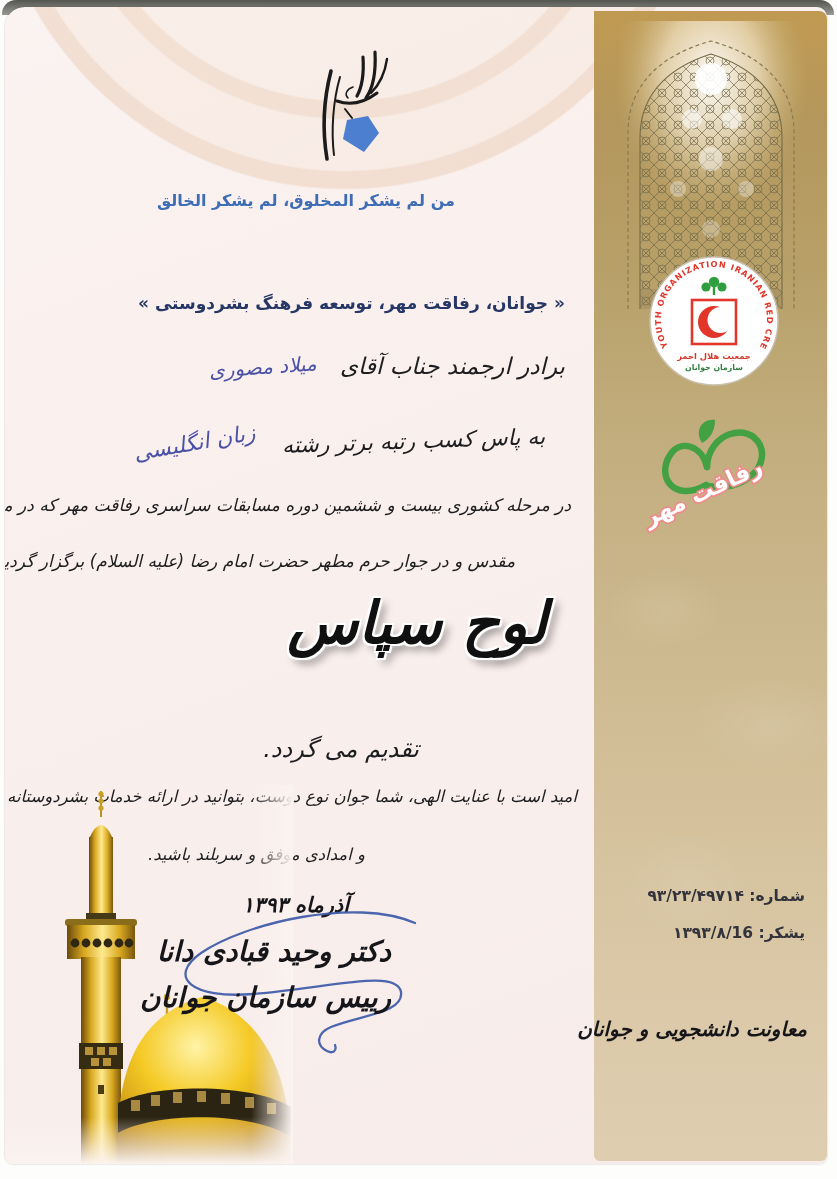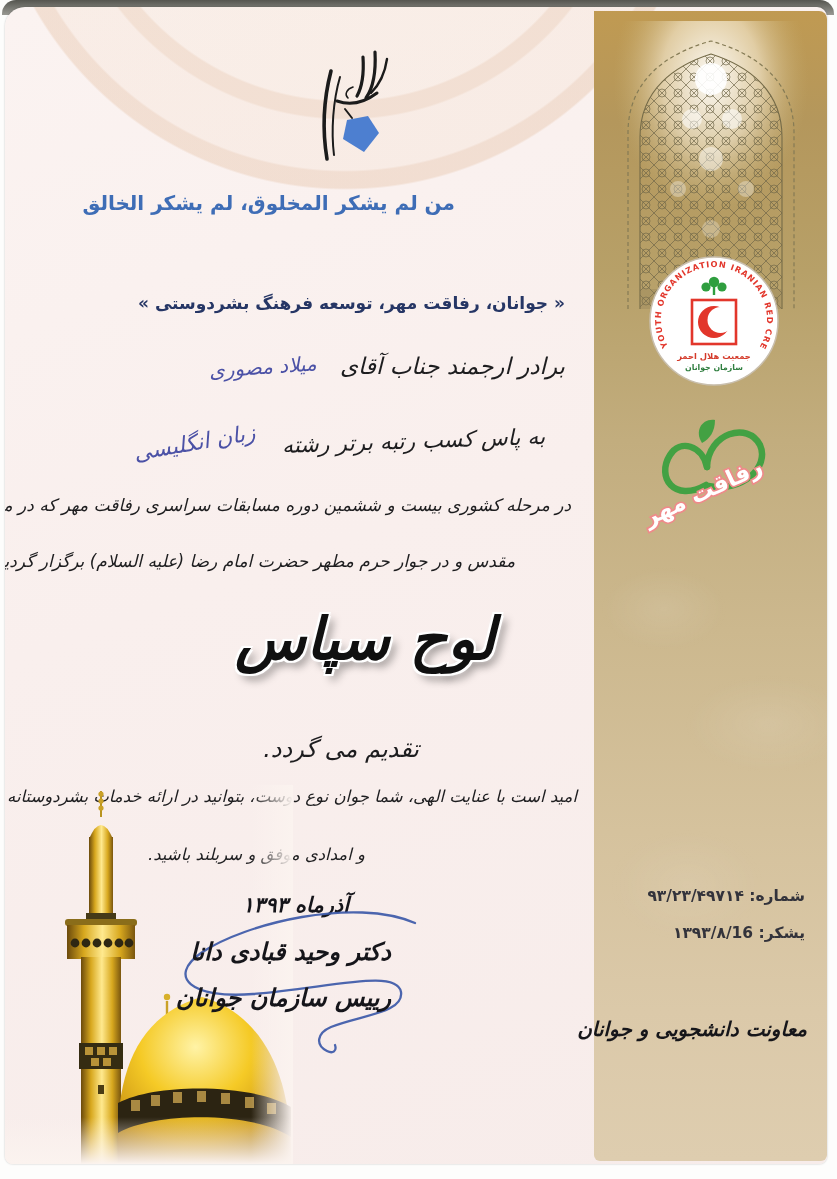--- a/index.html
+++ b/index.html
@@ -15,36 +15,36 @@
   
   .mandala{position:absolute;left:-40px;top:-555px;width:760px;height:760px;border-radius:50%;
        background:
         radial-gradient(circle,
           rgba(240,214,184,.16) 0 268px,
           rgba(224,182,146,.30) 270px 286px,
           rgba(236,202,168,.14) 288px 338px,
           rgba(222,178,142,.30) 340px 356px,
           rgba(0,0,0,0) 358px);}
   .fa{direction:rtl;white-space:nowrap;position:absolute;}
-  .quote{font-size:20px;font-weight:bold;color:#3e6db6;}
+  .quote{font-size:16px;font-weight:bold;color:#3e6db6;}
   .slogan{font-size:17px;font-weight:bold;color:#263665;}
   .callig{font-style:italic;color:#1d1d1f;}
   .hand{color:#4b51a6;font-style:italic;display:inline-block;}
   .line-recipient{font-size:23px;}
   .line-recipient .hand{font-size:20px;margin-right:16px;transform:rotate(-4deg);}
   .line-reason{font-size:22px;transform:rotate(-2deg);}
   .line-reason .hand{font-size:22px;margin-right:18px;transform:rotate(-8deg) translateY(-6px);}
   .bodyline{font-size:17px;font-style:italic;font-weight:500;color:#1d1d1f;}
   .cert-title{font-size:58px;font-weight:bold;font-style:italic;color:#101010;
        text-shadow:0 0 5px #fff,2px 2px 0 #fff,-2px -2px 0 #fff,2px -2px 0 #fff,
                    -2px 2px 0 #fff,5px 6px 9px rgba(0,0,0,.38);}
   .presented{font-size:24px;font-style:italic;color:#1d1d1f;}
   .wish{font-size:16.5px;font-style:italic;color:#1d1d1f;}
   .issue-month{font-size:21px;font-style:italic;font-weight:bold;color:#15151a;}
-  .signer{font-size:24px;font-style:italic;font-weight:bold;color:#15151a;
+  .signer{font-size:28px;font-style:italic;font-weight:bold;color:#15151a;
           text-align:right;line-height:46px;}
   
   .band{position:absolute;left:589px;top:4px;width:233px;height:1150px;
        border-radius:0 8px 6px 6px;
        background:linear-gradient(180deg,#c09a52 0,#b4975c 110px,#b7a068 260px,
         #c2ad7e 430px,#ccb88e 620px,#d5c29d 820px,#dbc9a9 1000px,#decdaf 100%);}
   .band-texture{position:absolute;inset:0;border-radius:inherit;
        background:
         radial-gradient(90px 60px at 30% 52%,rgba(255,255,255,.10),rgba(255,255,255,0) 70%),
         radial-gradient(120px 70px at 75% 62%,rgba(255,255,255,.10),rgba(255,255,255,0) 70%),
@@ -88,21 +88,21 @@
     </div>
 
     <div class="fa line-reason" style="top:424px;right:282px">
       <span class="callig">به پاس کسب رتبه برتر رشته</span>
       <span class="hand">زبان انگلیسی</span>
     </div>
 
     <div class="fa bodyline" style="top:488px;right:256px">در مرحله کشوری بیست و ششمین دوره مسابقات سراسری رفاقت مهر که در مشهد</div>
     <div class="fa bodyline" style="top:544px;right:312px">مقدس و در جوار حرم مطهر حضرت امام رضا (علیه السلام) برگزار گردید،</div>
 
-    <div class="fa cert-title" style="top:598px;left:178px;width:364px;text-align:center">لوح سپاس</div>
+    <div class="fa cert-title" style="top:582px;left:178px;width:364px;text-align:right">لوح سپاس</div>
 
     <div class="fa presented" style="top:728px;right:408px">تقدیم می گردد.</div>
 
     <div class="fa wish" style="top:780px;right:250px">امید است با عنایت الهی، شما جوان نوع دوست، بتوانید در ارائه خدمات بشردوستانه</div>
     <div class="fa wish" style="top:838px;right:462px">و امدادی موفق و سربلند باشید.</div>
 
     <svg class="abs" style="left:0;top:778px" width="288" height="379" viewBox="0 0 288 379" role="img">
       <defs>
         <linearGradient id="goldV" x1="0" y1="0" x2="1" y2="0">
           <stop offset="0" stop-color="#6b4a0c"></stop>

